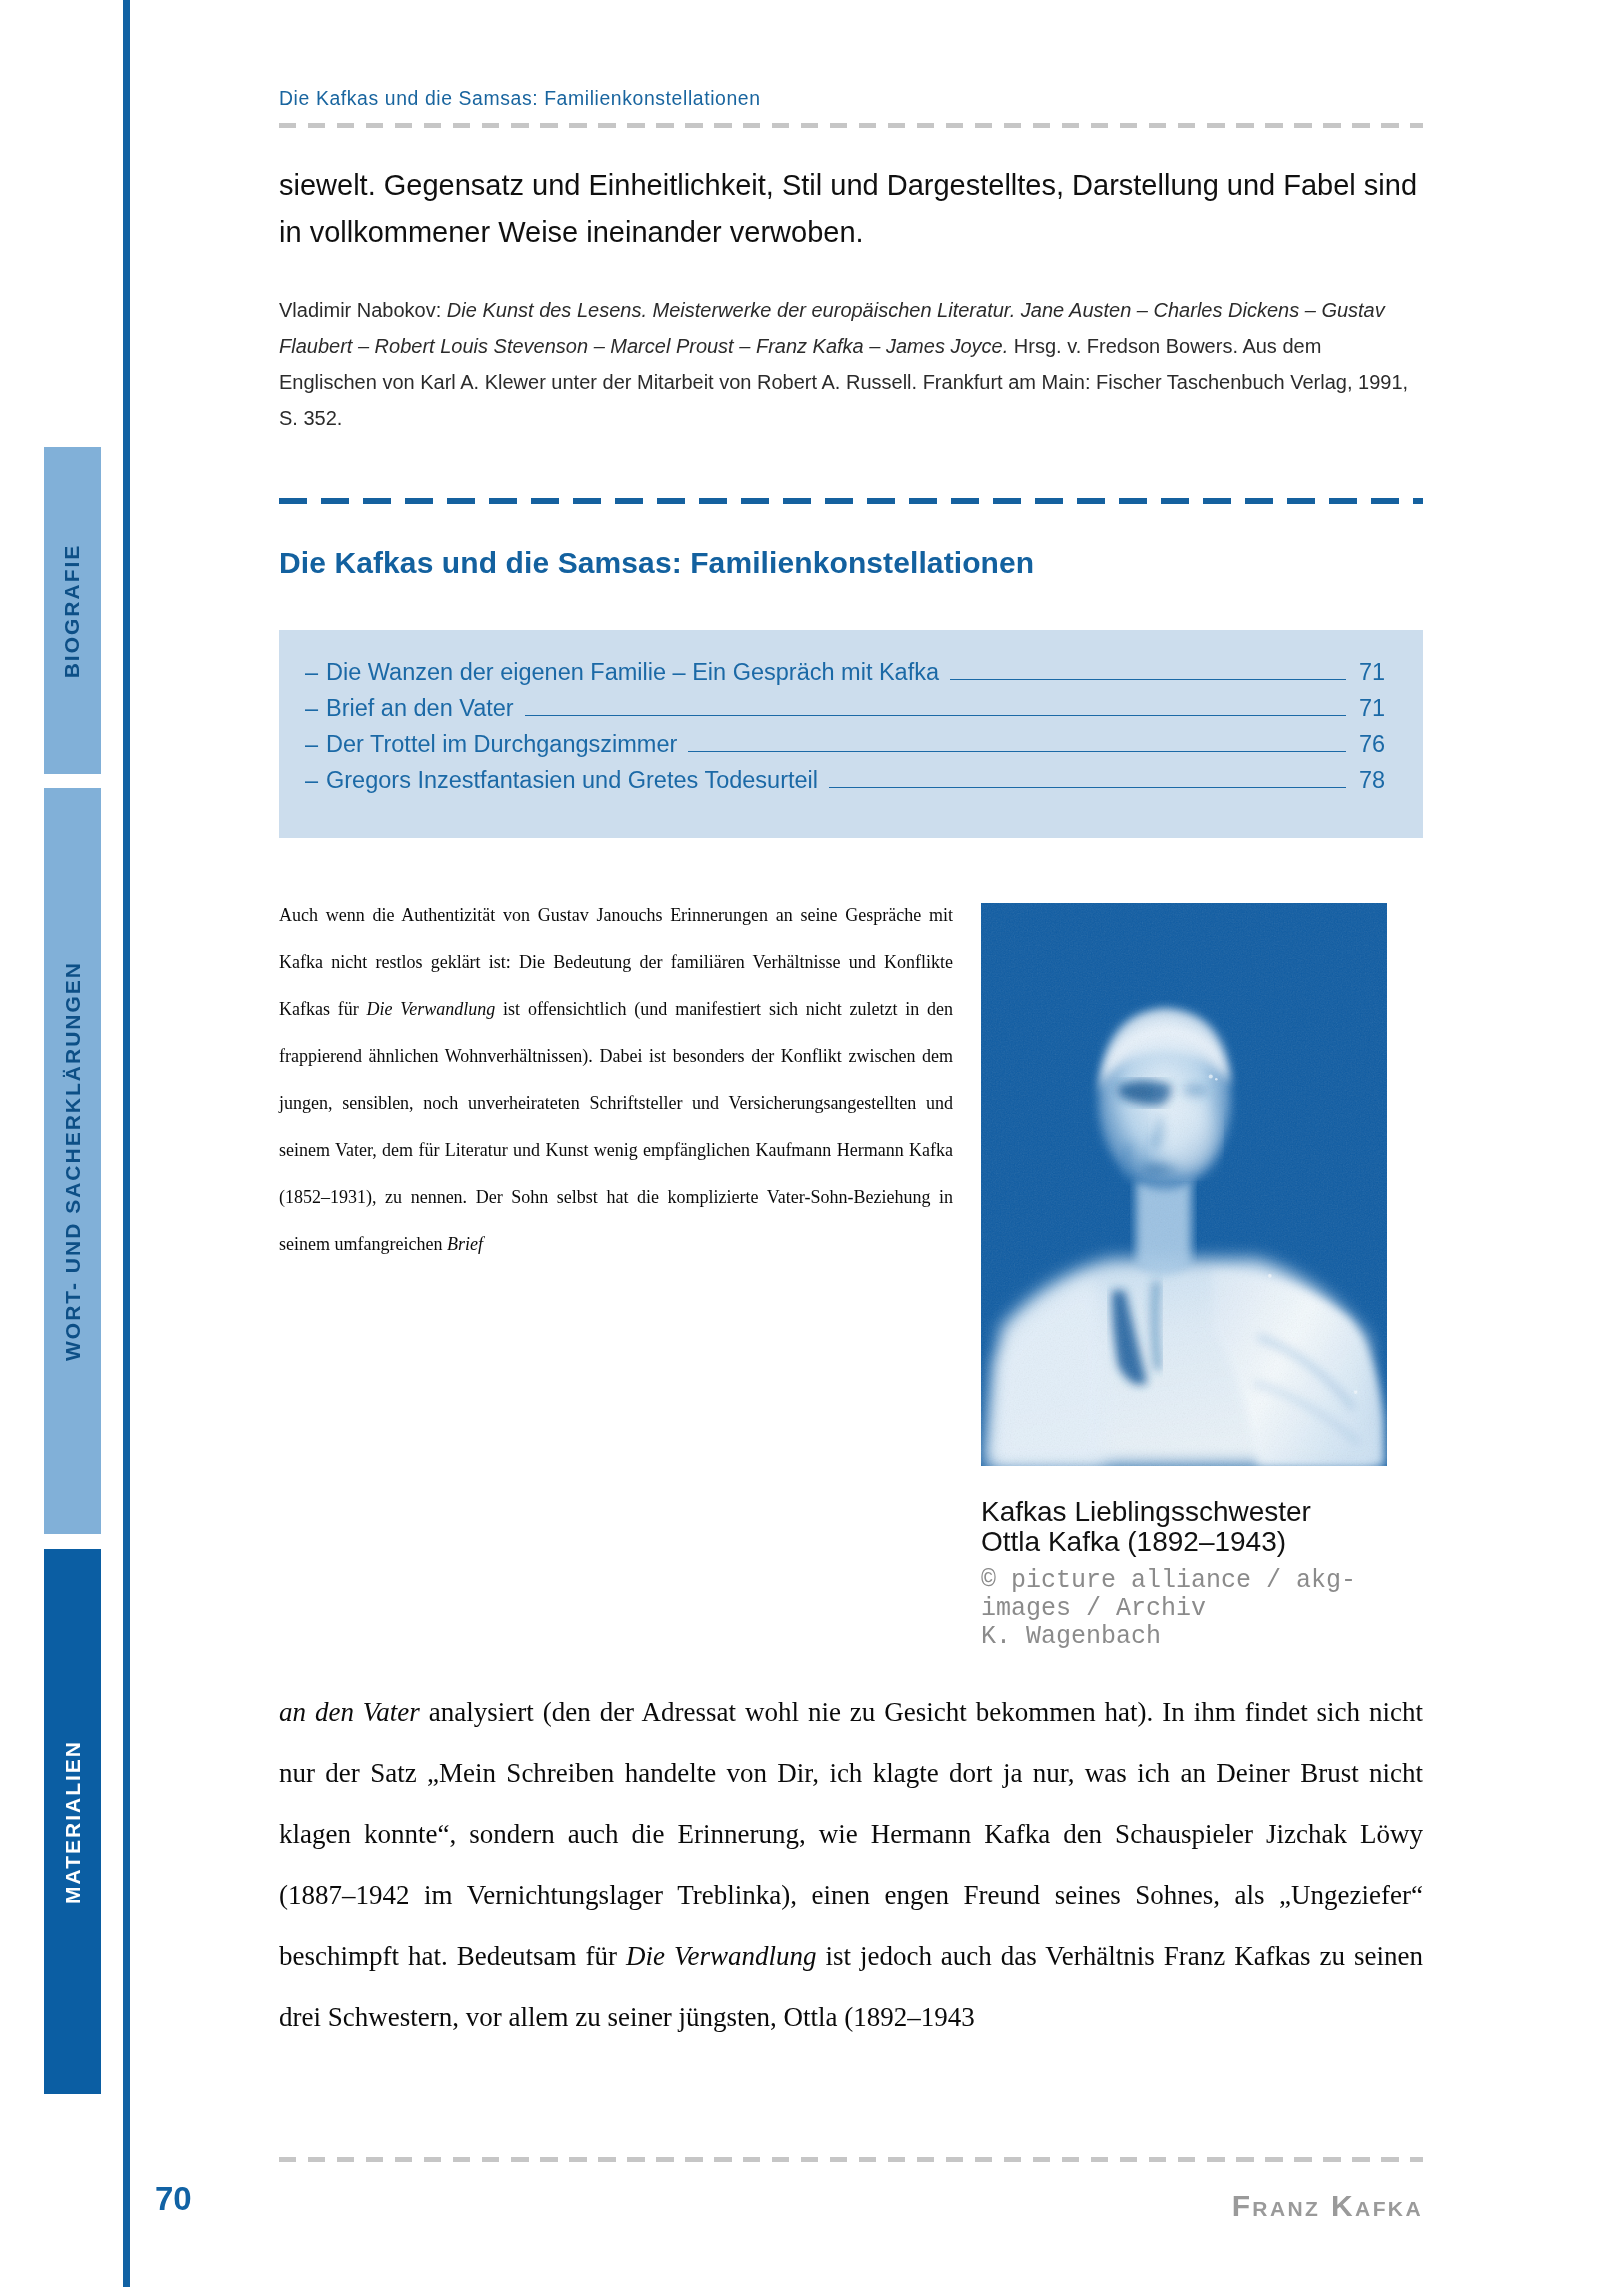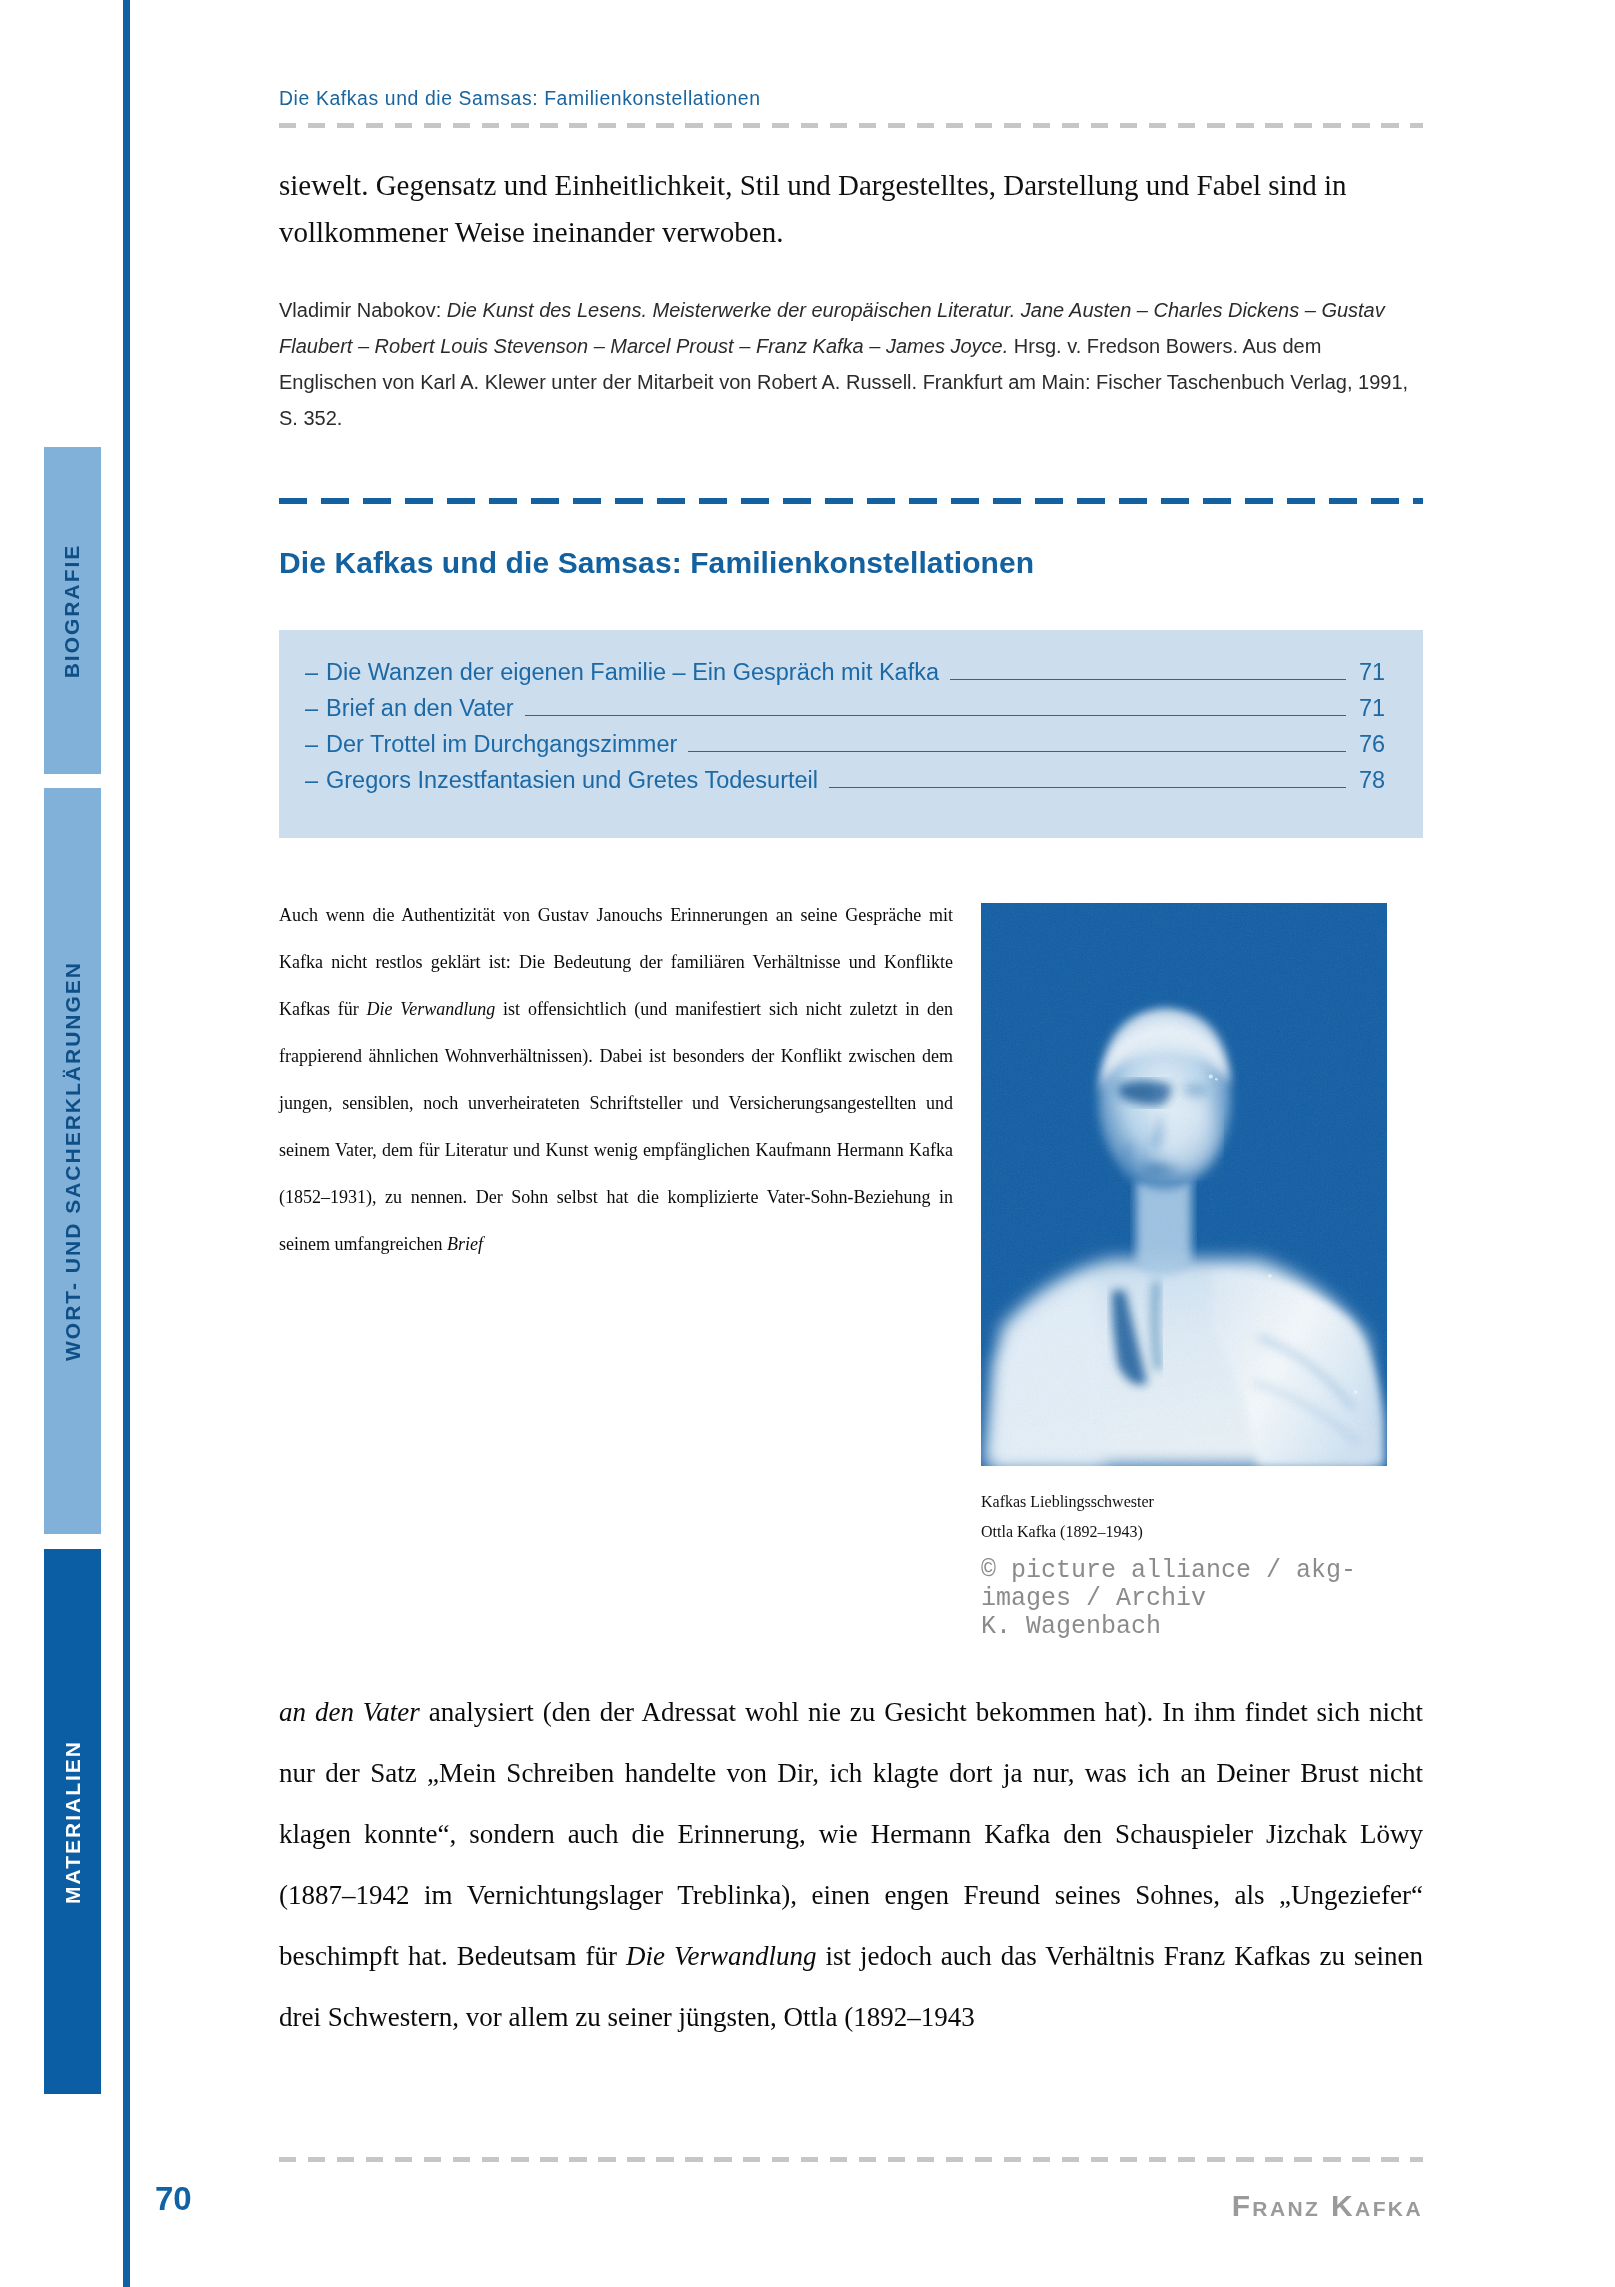--- a/index.html
+++ b/index.html
@@ -50,21 +50,21 @@
   }
   .rule-top {
     position:absolute; left:279px; top:123px; width:1144px; height:4.6px;
     background:repeating-linear-gradient(to right,#c6c6c6 0,#c6c6c6 17.5px,transparent 17.5px,transparent 29px);
   }
 
   
   .cont {
     position:absolute; left:279px; top:162px; width:1154px;
     font-size:29px; line-height:47px; color:#101010;
-    font-family:Liberation Serif, serif;
+    font-family:Liberation Sans, sans-serif;
   }
 
   
   .cite {
     position:absolute; left:279px; top:292px; width:1137px;
     font-size:20px; line-height:36px; color:#2b2b2b;
     font-family:"Liberation Sans", sans-serif;
   }
   .cite i { font-style:italic; }
 
@@ -110,23 +110,23 @@
   }
   .bodycol i { font-style:italic; }
 
   .figure { position:absolute; left:981px; top:903px; width:406px; }
   .photo {
     width:406px; height:563px;
     background:#0f5ca3;
     position:relative; overflow:hidden;
   }
   .cap {
-    margin-top:21px;
-    font-size:16px; line-height:29.5px; color:#121212;
-    font-family:Liberation Serif, serif;
+    margin-top:31px;
+    font-size:28px; line-height:29.5px; color:#121212;
+    font-family:Liberation Sans, sans-serif;
   }
   .credit {
     margin-top:11px;
     font-size:25px; line-height:28px; color:#8b8b8b;
     font-family:Liberation Mono, monospace;
   }
 
   
   .bodyfull {
     position:absolute; left:279px; top:1682px; width:1144px;

